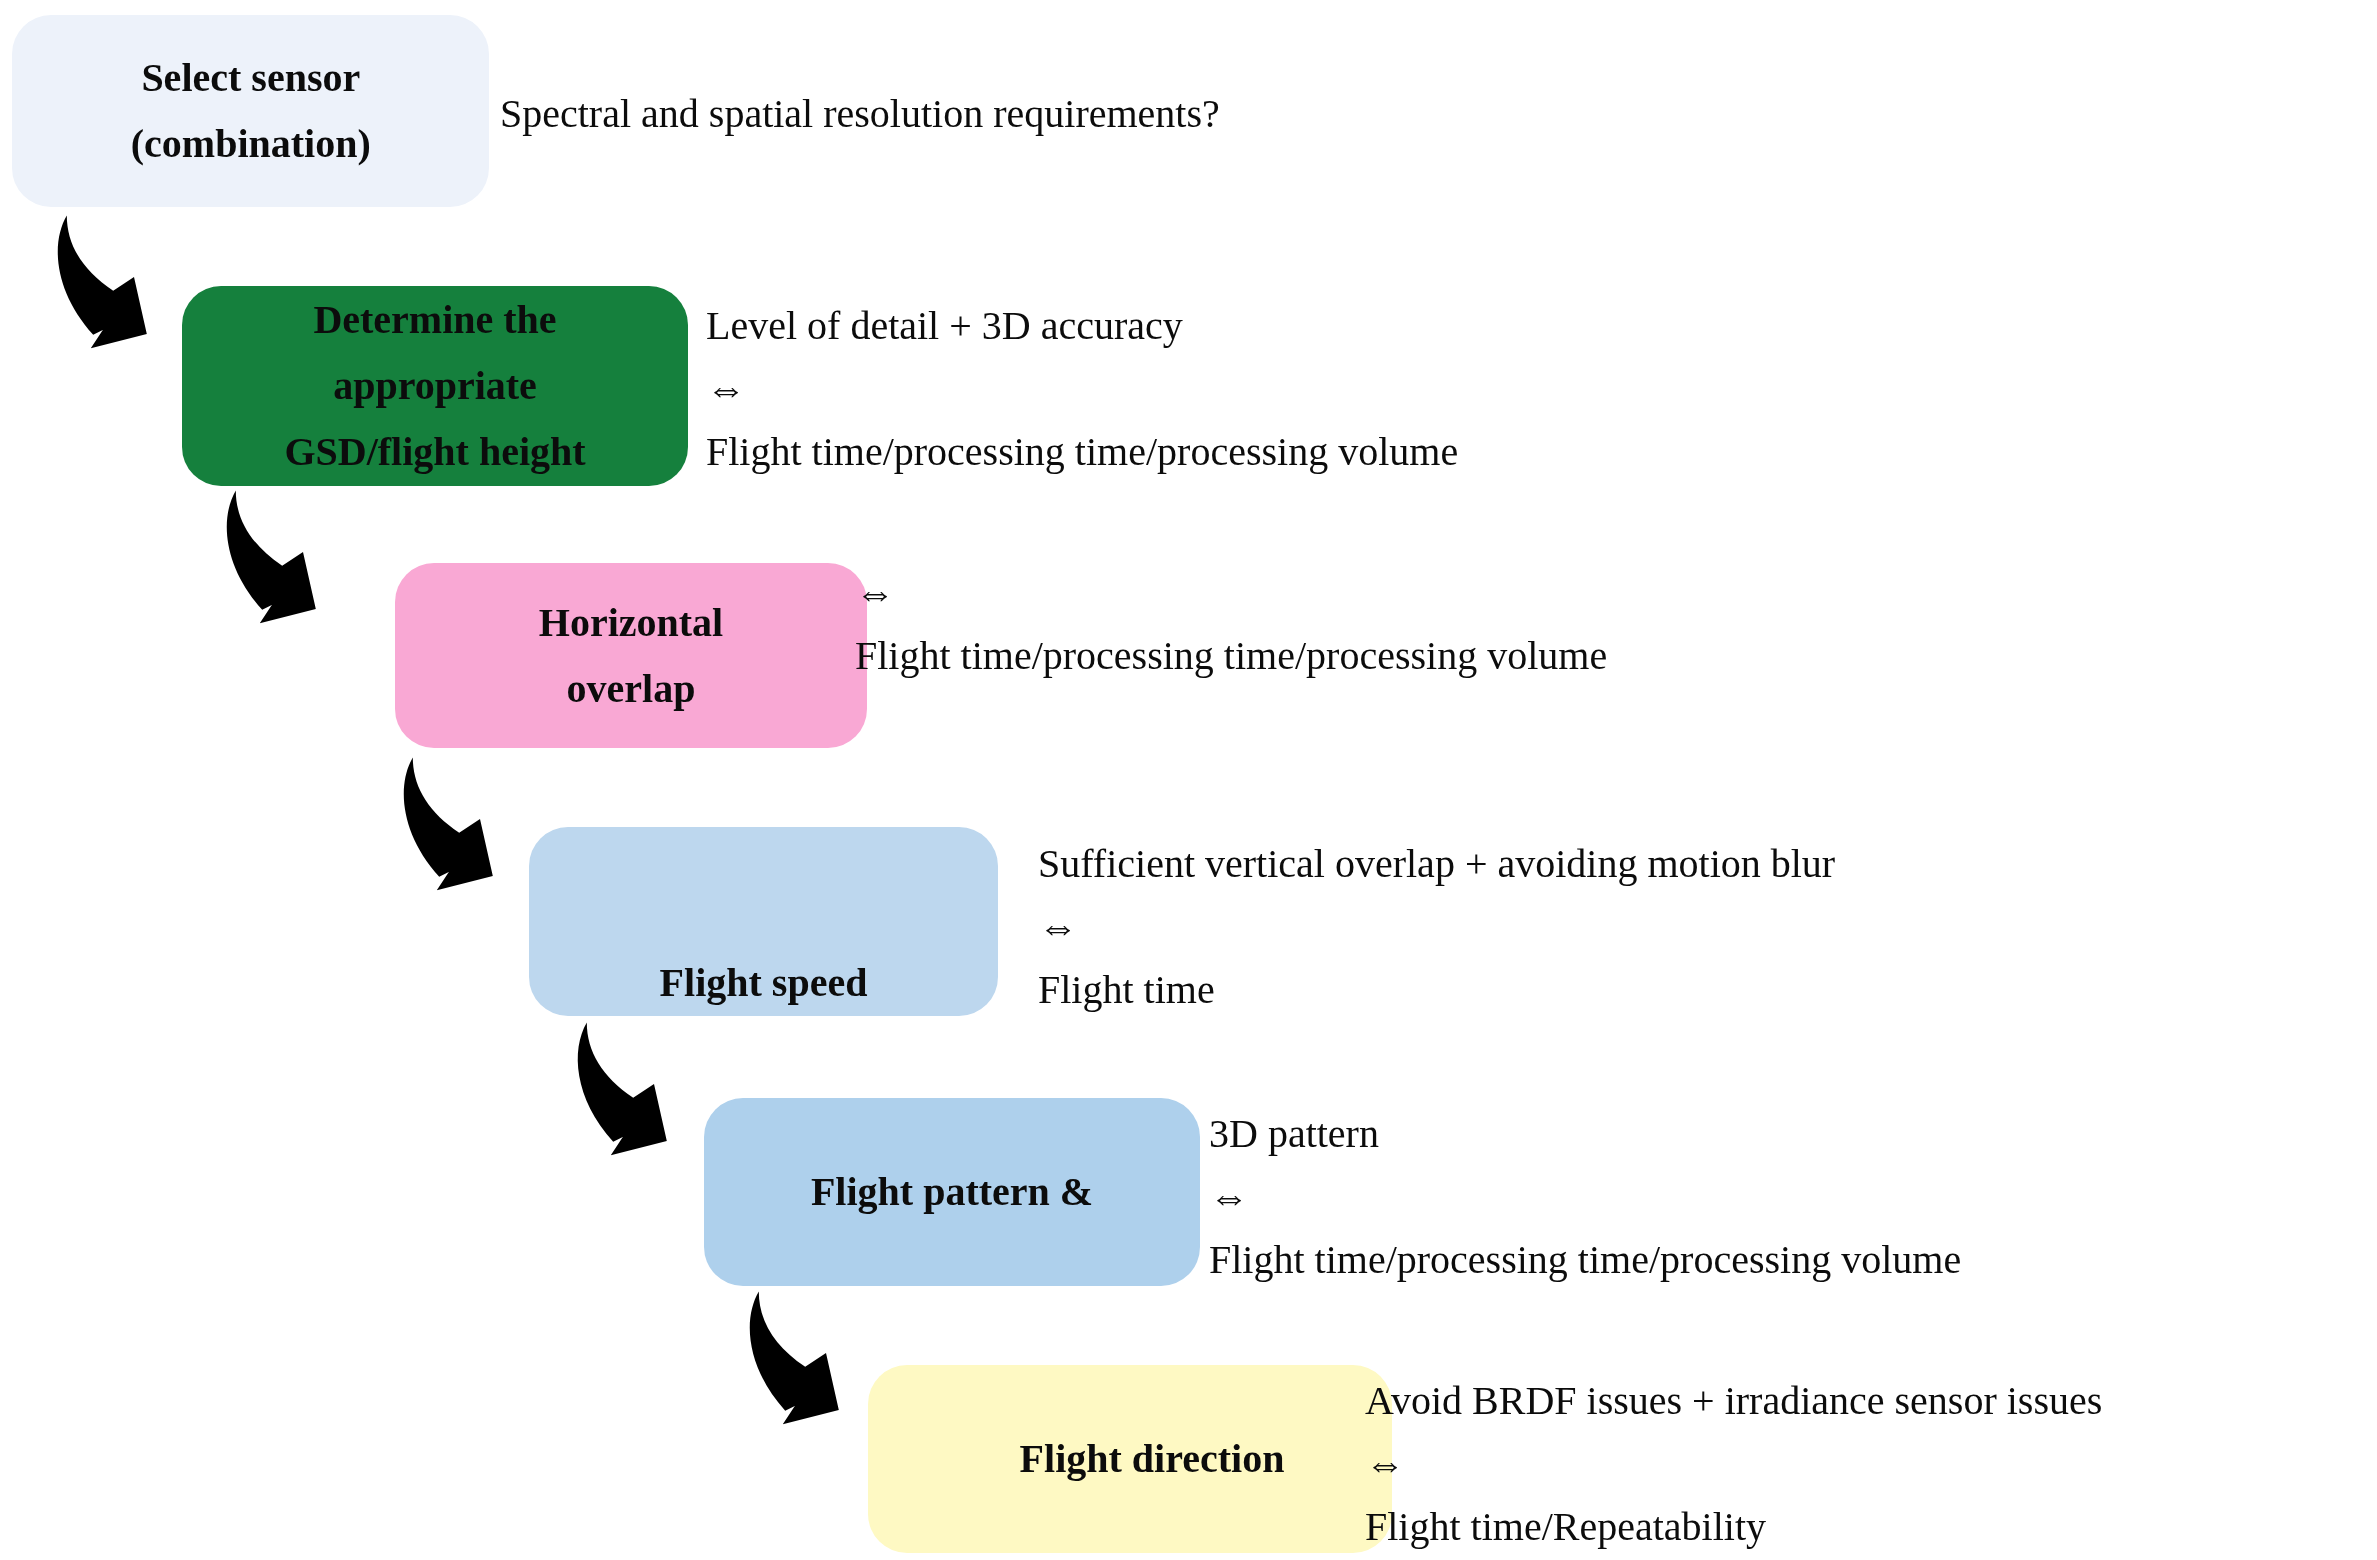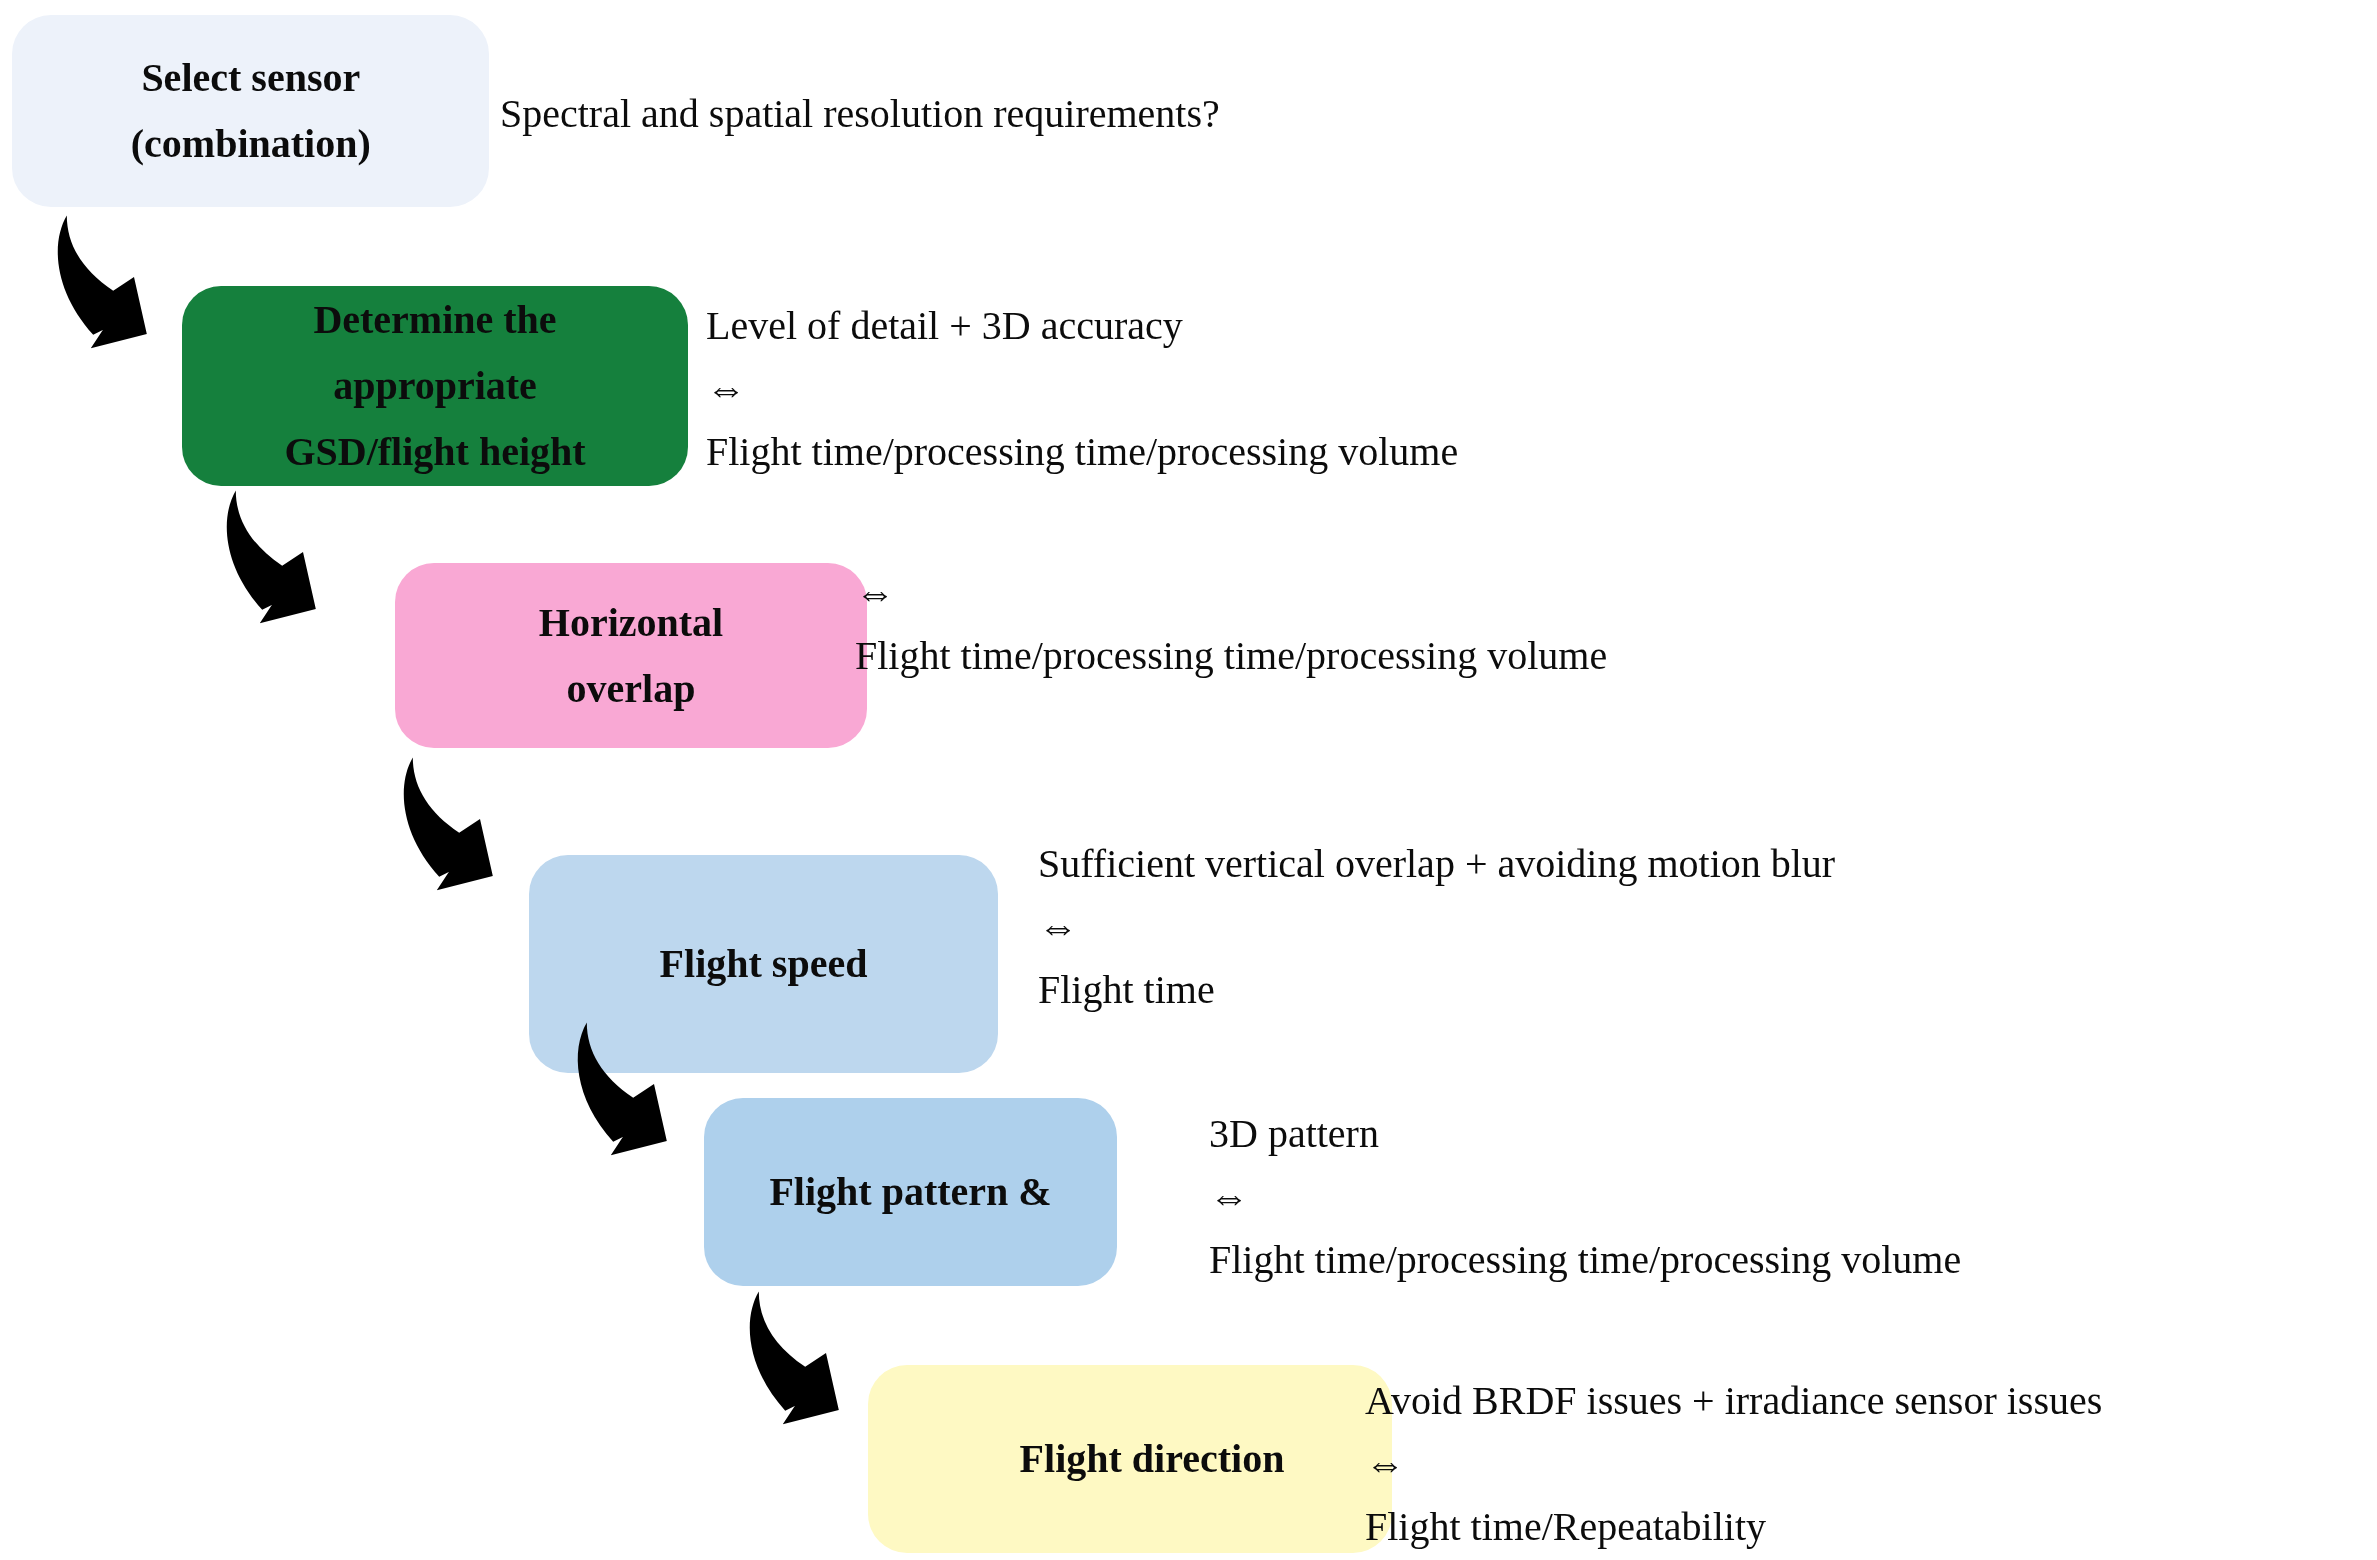--- a/index.html
+++ b/index.html
@@ -47,24 +47,24 @@
   
   .box-0 { left: 12.3px;   top: 15px;   width: 477px; height: 192px; }
   .ann-0 { left: 500px;  top: 82px; }
 
   .box-1 { left: 182px;  top: 286px;  width: 506px; height: 200px; }
   .ann-1 { left: 706px;  top: 294px; }
 
   .box-2 { left: 354px;  top: 563px;  width: 472px; height: 185px; }
   .ann-2 { left: 855px; top: 561px; }
 
-  .box-3 { left: 529px;  top: 855px; width: 469px; height: 218px; }
+  .box-3 { left: 529px;  top: 827px; width: 469px; height: 189px; justify-content: flex-end; }
   .ann-3 { left: 1038px; top: 832px; }
 
-  .box-4 { left: 704px;  top: 1098px; width: 413px; height: 188px; }
+  .box-4 { left: 704px;  top: 1098px; width: 496px; height: 188px; }
   .ann-4 { left: 1209px; top: 1102px; }
 
   .box-5 { left: 868px; top: 1365px; width: 480px; height: 188px; }
   .ann-5 { left: 1365px; top: 1369px; }
 
   .arrow-0 { left: 46px;  top: 215px; }
   .arrow-1 { left: 215px; top: 490px; }
   .arrow-2 { left: 392px; top: 757px; }
   .arrow-3 { left: 566px; top: 1022px; }
   .arrow-4 { left: 738px; top: 1291px; }

